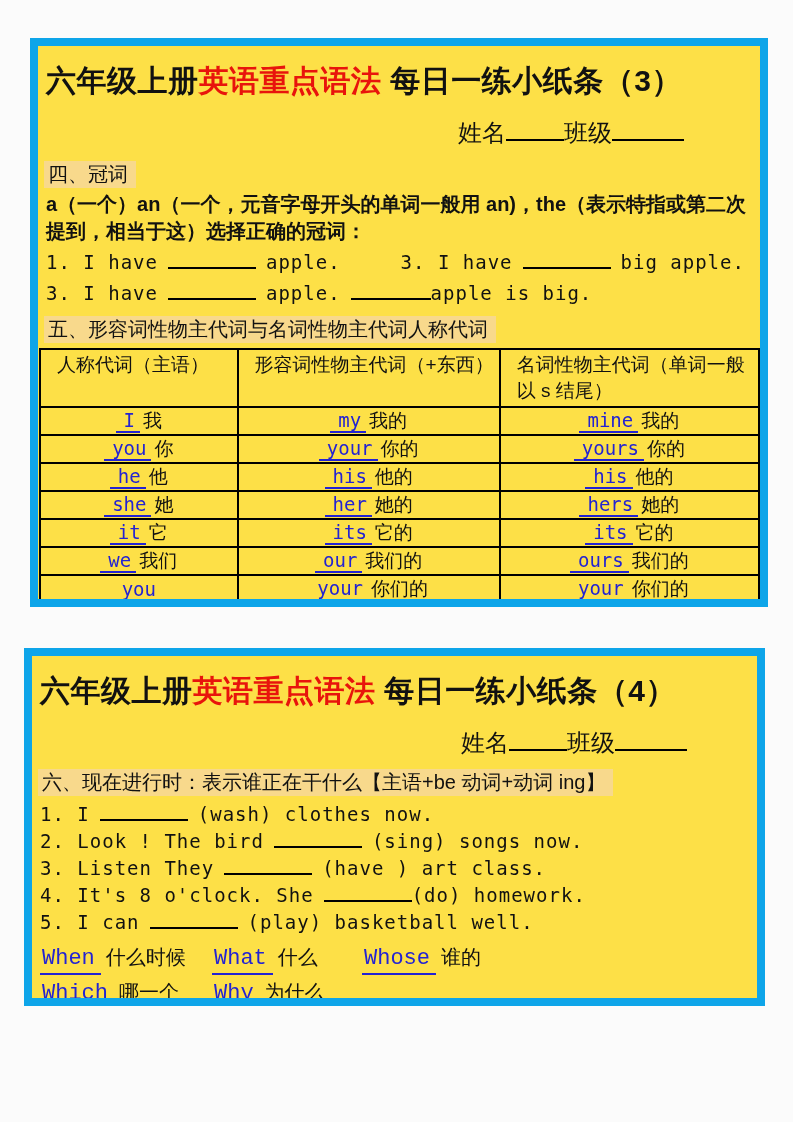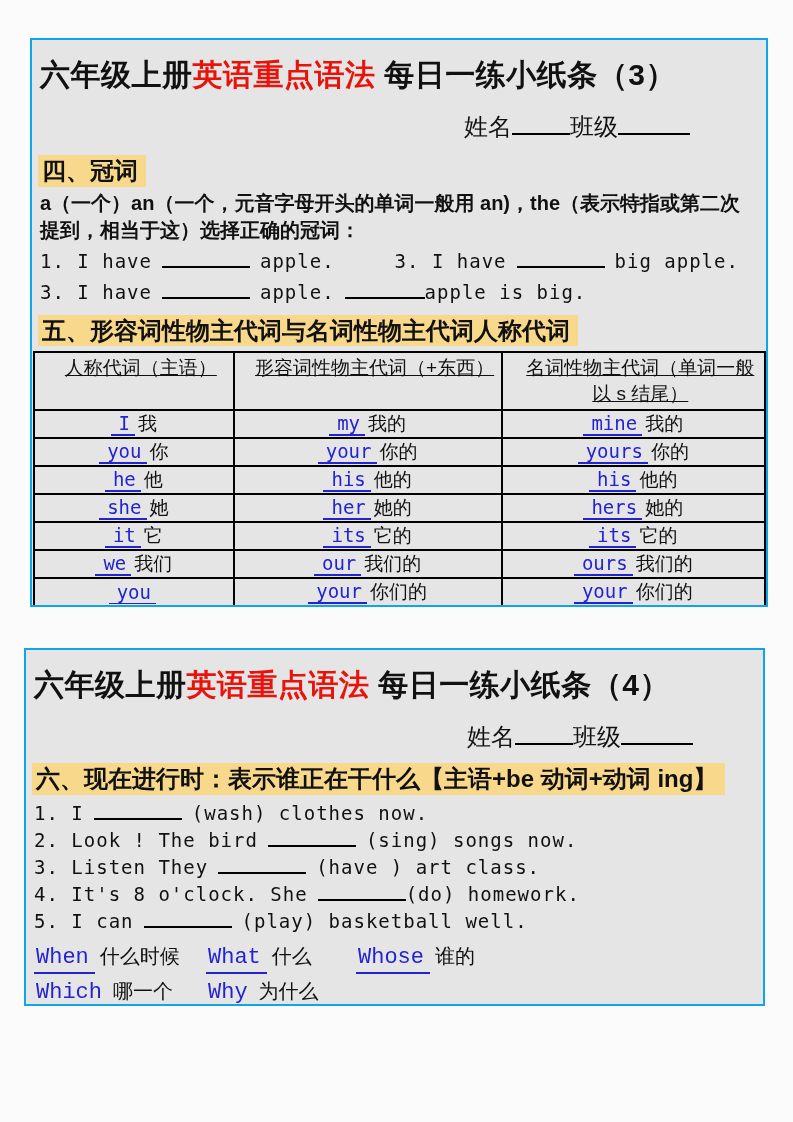--- a/index.html
+++ b/index.html
@@ -5,22 +5,22 @@
   html,body{margin:0;padding:0;}
   body{
     width:793px;height:1122px;
     background:#fbfbfb;
     position:relative;
     font-family:"Liberation Sans", sans-serif;
     color:#111;
   }
   .card{
     position:absolute;
-    background:#e5e5e5;
-    border:2px solid #0ea5e9;
+    background:#fde047;
+    border:8px solid #0ea5e9;
     box-sizing:border-box;
     overflow:hidden;
   }
   #card3{left:30px;top:38px;width:738px;height:569px;}
   #card4{left:24px;top:648px;width:741px;height:358px;}
 
   .card-title{
     font-size:30px;font-weight:bold;
     margin:15px 6px 0 8px;
     letter-spacing:.5px;
@@ -37,21 +37,21 @@
     display:inline-block;height:4px;
     border-bottom:2px solid #000;
     vertical-align:baseline;
   }
   .uline.w1{width:58px;}
   .uline.w2{width:72px;}
 
   .sec-heading{
     display:inline-block;
     background:#f8d98c;
-    font-size:24px;font-weight:bold;
+    font-size:20px;font-weight:normal;
     padding:2px 8px 2px 4px;
     margin:9px 0 0 6px;
     line-height:1.15;
   }
   #card3 .sec-heading.first{margin-top:12px;}
 
   .body-text{
     font-size:20px;font-weight:600;
     line-height:27px;
     margin:3px 10px 0 8px;
@@ -81,25 +81,24 @@
     table-layout:fixed;
     margin:5px 0 0 1px;
   }
   th,td{
     border:2px solid #000;
     font-size:19px;
     font-weight:normal;
     overflow:hidden;
   }
   th{
-    text-align:center;vertical-align:top;
+    text-align:left;vertical-align:top;
     padding:2px 2px 2px 16px;
     height:50px;
     line-height:26px;
-    text-decoration:underline;
   }
   td{
     text-align:center;
     height:25px;
     padding:0;
     white-space:nowrap;
     border-radius:11px;
   }
   .col1{width:186px;}
   .col2{width:265px;}

